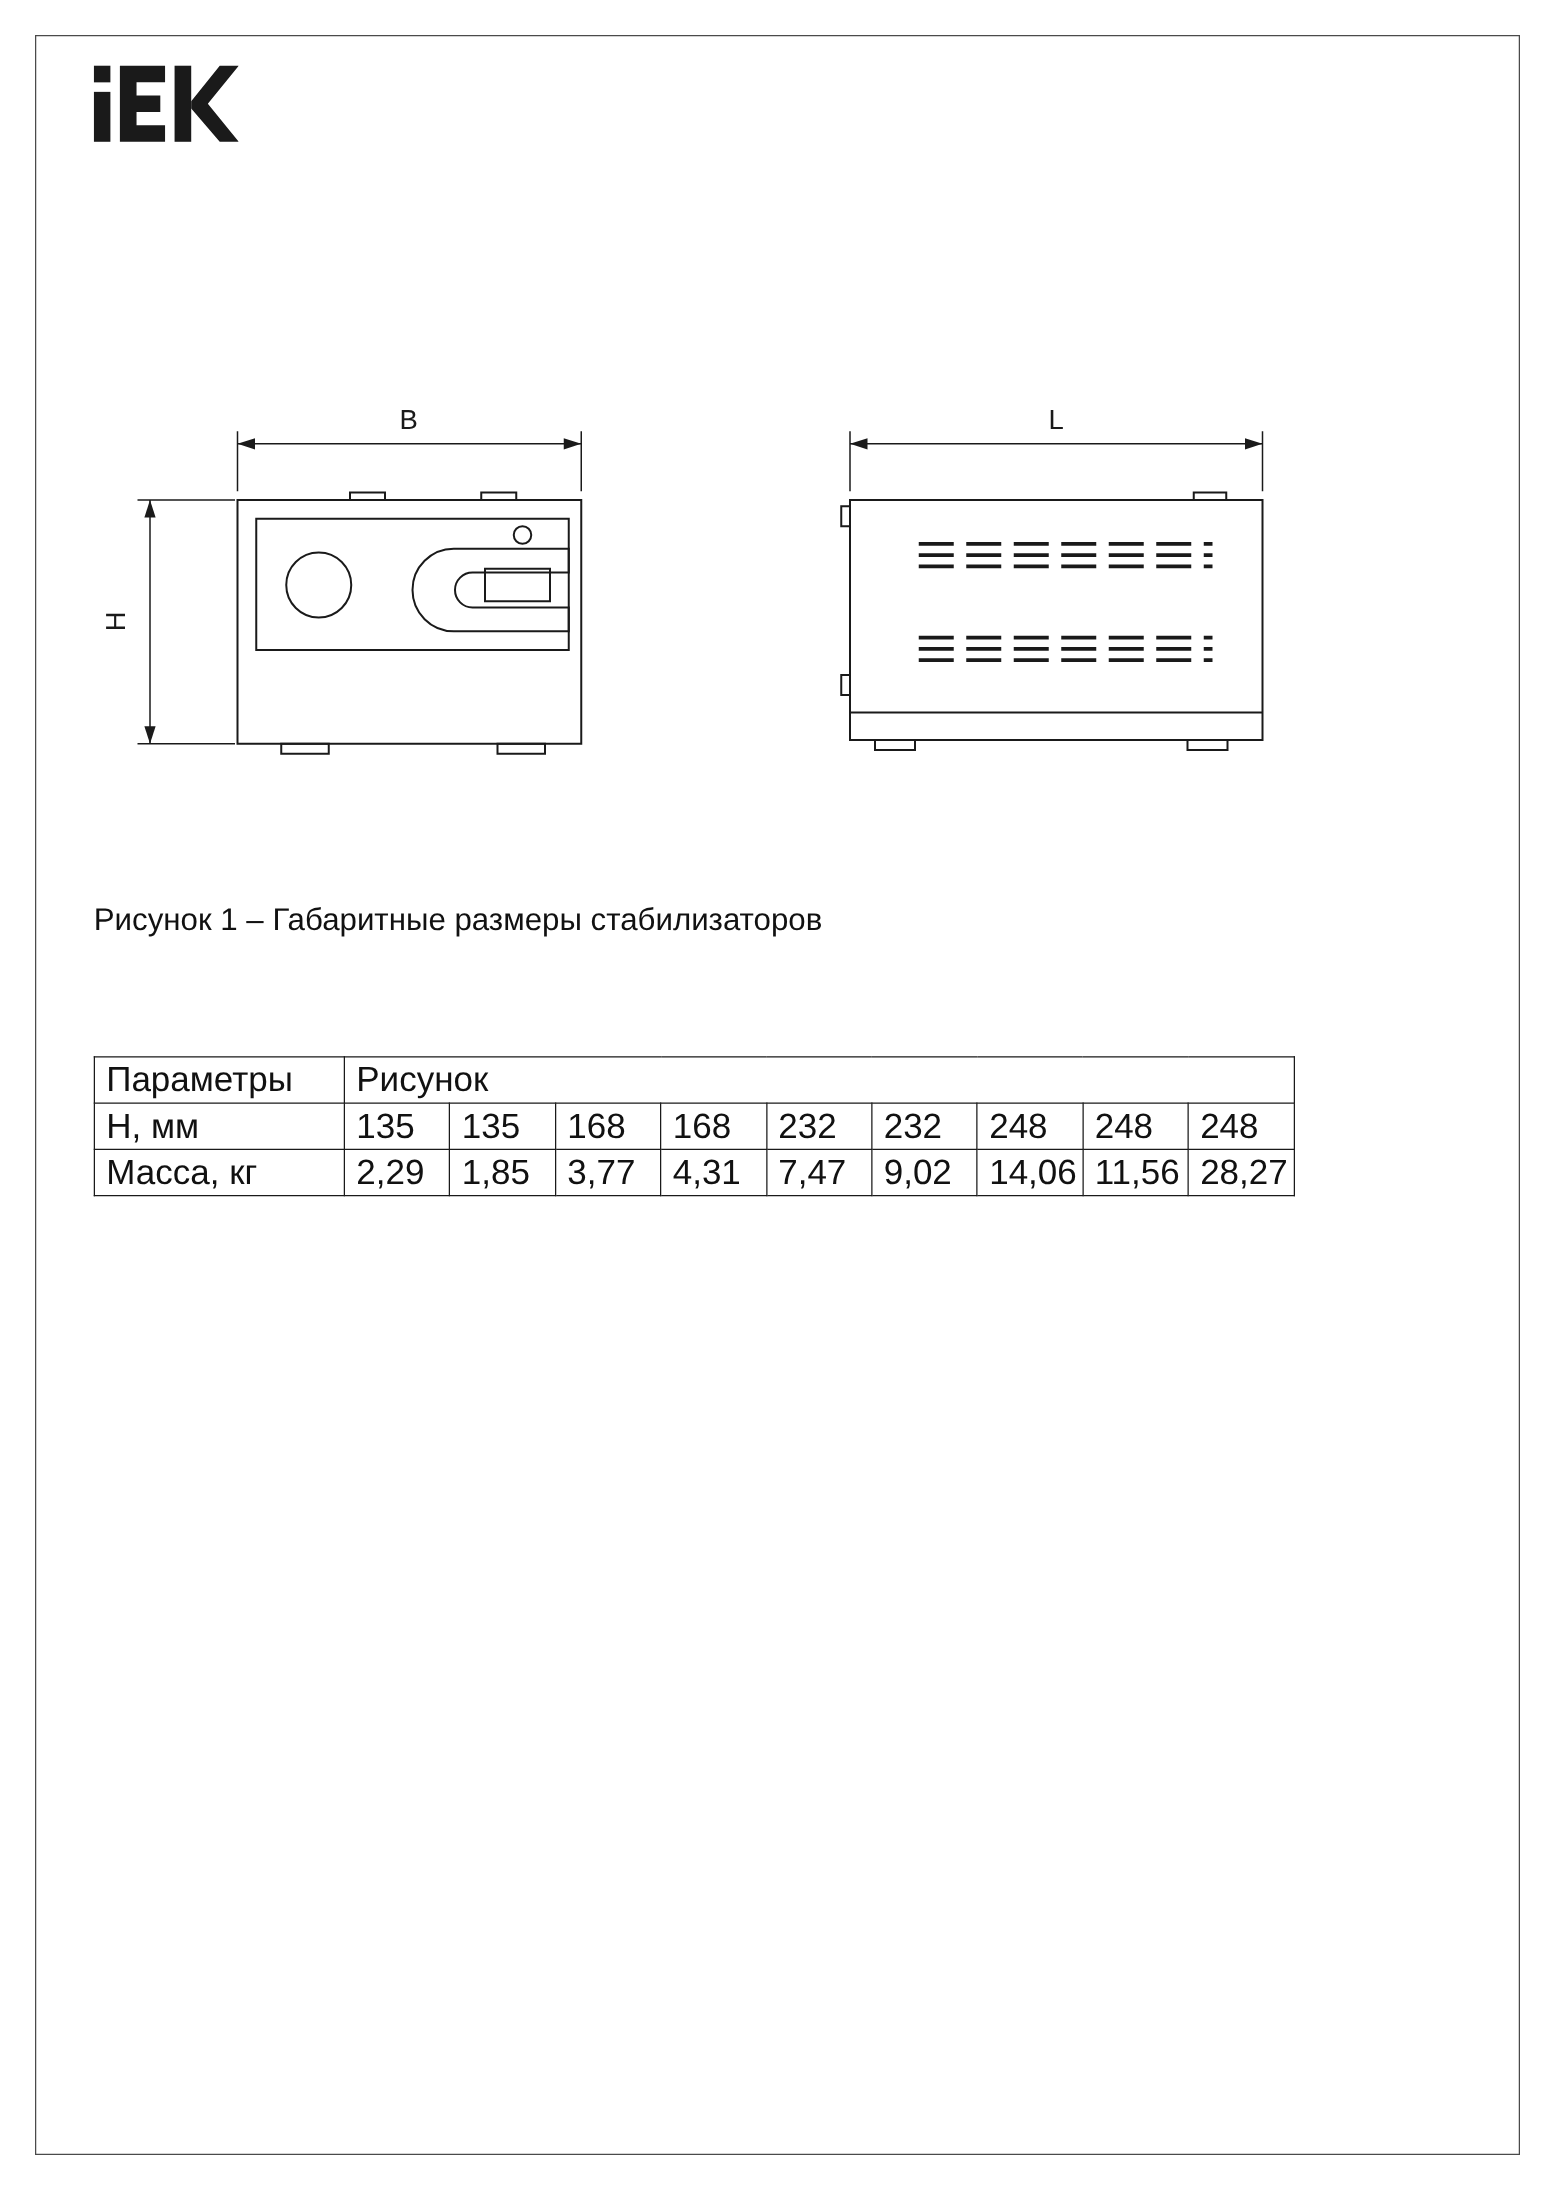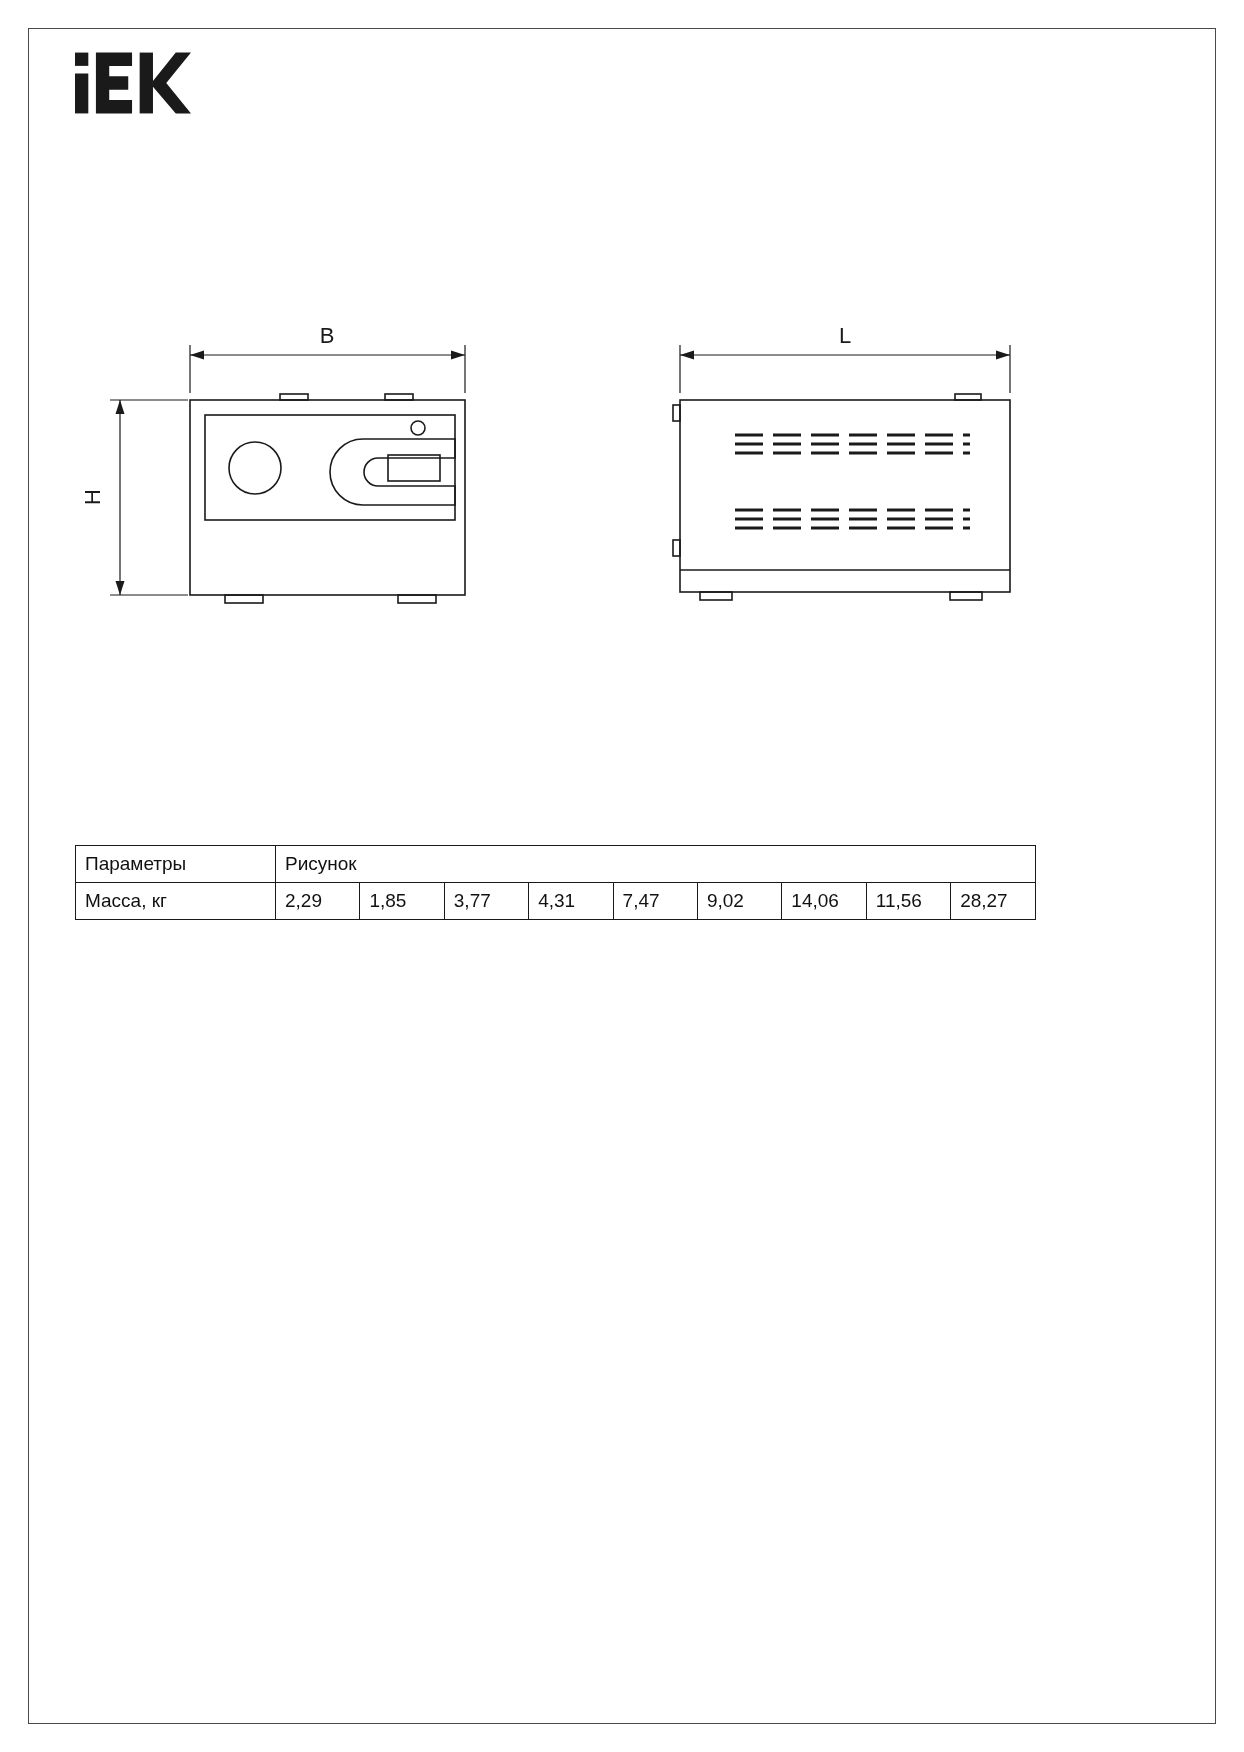--- a/index.html
+++ b/index.html
@@ -42,21 +42,21 @@
     left:75px;top:722px;
     font-size:25px;
     color:#111;
   }
   table.spec{
     position:absolute;
     left:75px;top:845px;
     width:960px;
     border-collapse:collapse;
     table-layout:fixed;
-    font-size:19px;
+    font-size:28px;
     color:#111;
   }
   table.spec td{
     border:1px solid #1a1a1a;
     height:36px;
     padding:0 4px 0 9px;
     vertical-align:middle;
     text-align:left;
     overflow:hidden;
     white-space:nowrap;
@@ -146,31 +146,44 @@
         <line class="vent" x1="655" y1="185" x2="890" y2="185"></line>
         <line class="vent" x1="655" y1="194" x2="890" y2="194"></line>
         <line class="vent" x1="655" y1="203" x2="890" y2="203"></line>
       </g>
 
       <rect class="ln" x="620" y="267" width="32" height="8"></rect>
       <rect class="ln" x="870" y="267" width="32" height="8"></rect>
     </g>
   </svg>
 
+  <div class="caption">Рисунок 1 – Габаритные размеры стабилизаторов</div>
 
   <table class="spec">
     <colgroup>
       <col style="width:200px">
       <col span="9" style="width:84.4px">
     </colgroup>
     <tbody>
       <tr>
         <td>Параметры</td>
         <td colspan="9">Рисунок</td>
       </tr>
+        <tr>
+          <td>H, мм</td>
+          <td>135</td>
+          <td>135</td>
+          <td>168</td>
+          <td>168</td>
+          <td>232</td>
+          <td>232</td>
+          <td>248</td>
+          <td>248</td>
+          <td>248</td>
+        </tr>
         <tr>
           <td>Масса, кг</td>
           <td>2,29</td>
           <td>1,85</td>
           <td>3,77</td>
           <td>4,31</td>
           <td>7,47</td>
           <td>9,02</td>
           <td>14,06</td>
           <td>11,56</td>

